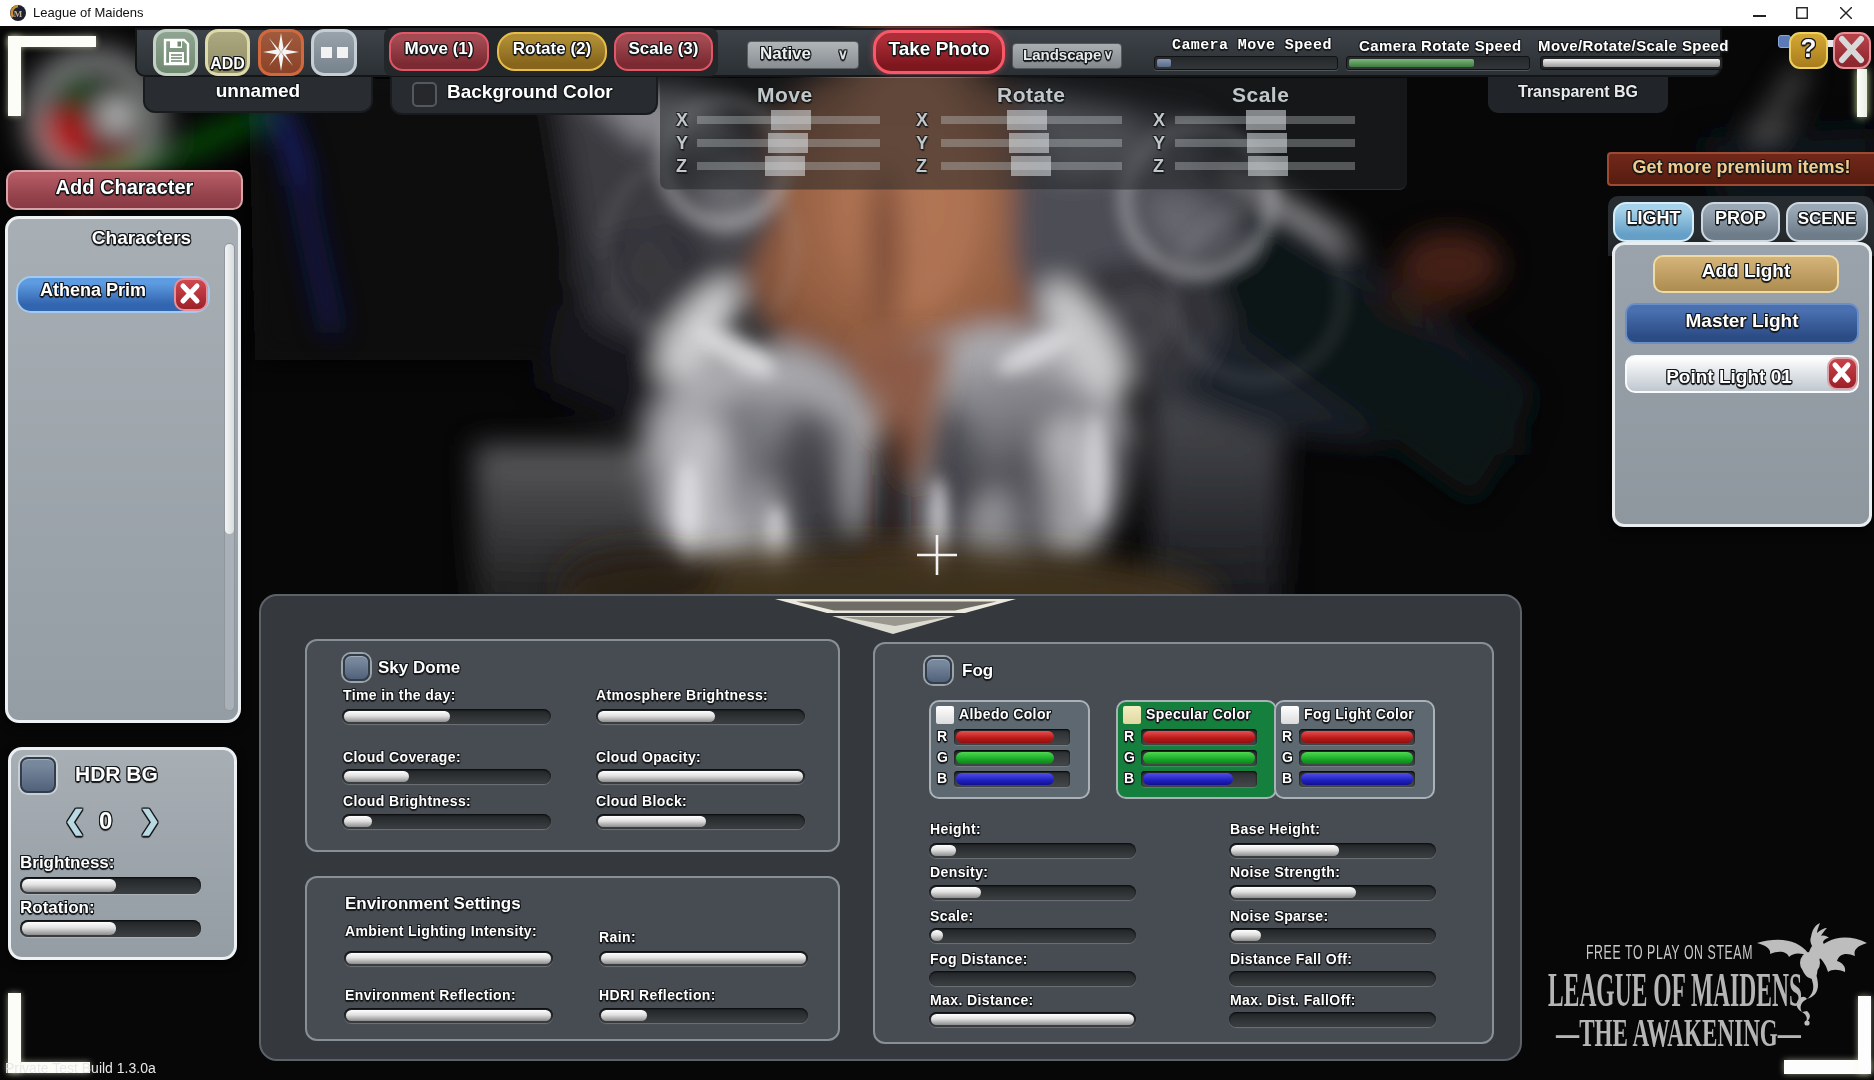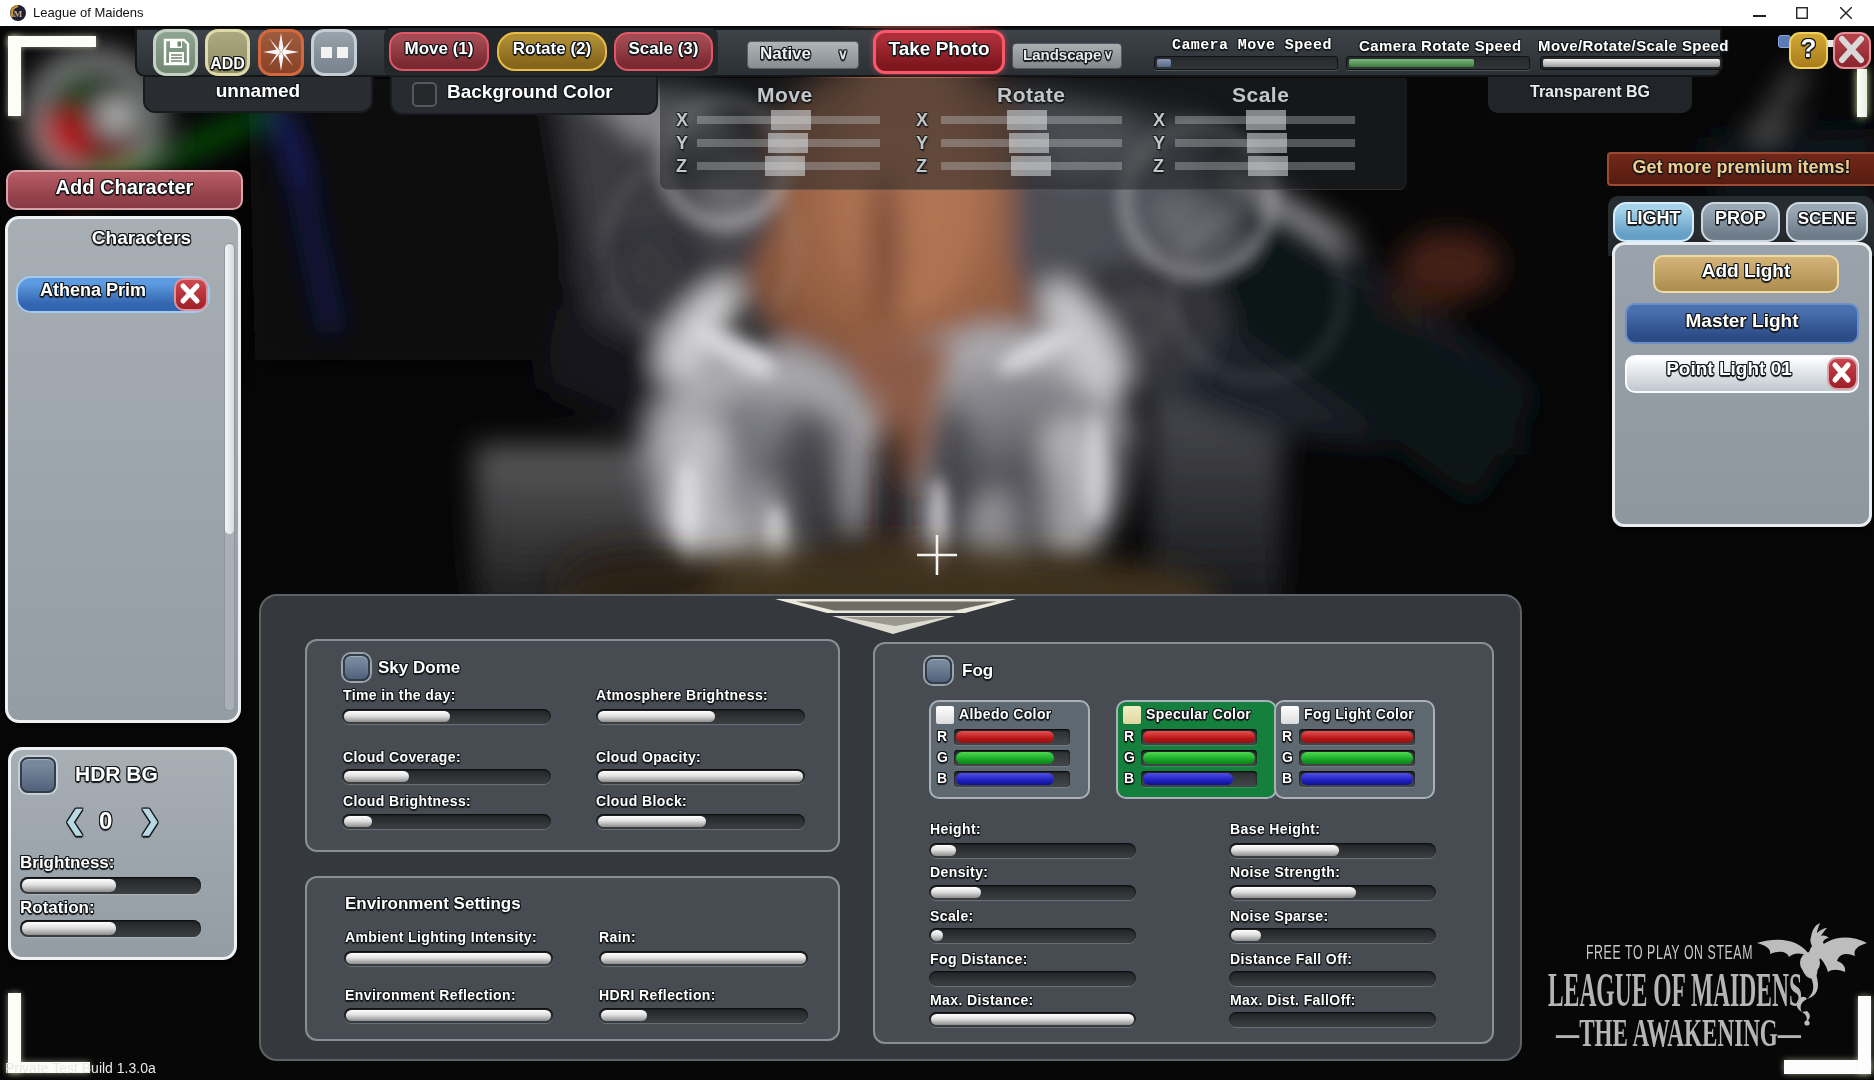--- a/index.html
+++ b/index.html
@@ -240,21 +240,21 @@
 </div>
 <div class="abs" style="left:614px;top:32px;width:99px;height:39px;background:linear-gradient(#a34a52 15%,#7c2a32 85%);border:2.5px solid #e05868;border-radius:14px;">
   <div class="ol" style="text-align:center;font-size:17px;margin-top:5px;">Scale (3)</div>
 </div>
 
 <div class="abs" style="left:747px;top:41px;width:112px;height:28px;background:linear-gradient(#b0b5b8,#878d91);border:1px solid #5a5e62;border-radius:4px;">
   <div class="ol" style="position:absolute;left:12px;top:2px;font-size:17px;color:#eceff0;">Native</div>
   <div class="ol" style="position:absolute;right:10px;top:4px;font-size:14px;color:#dde0e2;">∨</div>
 </div>
 
-<div class="abs" style="left:873px;top:30px;width:132px;height:44px;background:linear-gradient(#ad2e38 15%,#7e161e 85%);border:3px solid #f85868;border-radius:12px;box-shadow:0 0 6px rgba(255,80,100,.5);">
+<div class="abs" style="left:873px;top:30px;width:132px;height:44px;background:linear-gradient(#ad2e38 15%,#7e161e 85%);border:3px solid #f85868;border-radius:18px;box-shadow:0 0 6px rgba(255,80,100,.5);">
   <div class="ol" style="text-align:center;font-size:19px;margin-top:5px;">Take Photo</div>
 </div>
 
 <div class="abs" style="left:1012px;top:43px;width:110px;height:26px;background:linear-gradient(#a9aeb1,#82888c);border:1px solid #54585c;border-radius:4px;">
   <div class="ol" style="position:absolute;left:10px;top:2px;font-size:15px;color:#e8ebec;">Landscape</div>
   <div class="ol" style="position:absolute;right:8px;top:3px;font-size:13px;color:#dde0e2;">∨</div>
 </div>
 
 <div class="lbl" style="left:1172px;top:37px;font-size:15px;font-family:Liberation Mono, monospace;">Camera Move Speed</div>
 <div class="abs" style="left:1154px;top:56px;width:184px;height:14px;background:linear-gradient(#26292b,#323639);border:1px solid #101214;border-radius:3px;box-shadow:0 1px 0 rgba(255,255,255,.18);">
@@ -281,21 +281,21 @@
     </svg>
 </div>
 
 <div class="abs" style="left:143px;top:77px;width:230px;height:36px;background:#292d31;border:2px solid #191c1f;border-top:none;border-radius:0 0 12px 12px;">
   <div class="ol" style="text-align:center;font-size:19px;margin-top:3px;">unnamed</div>
 </div>
 <div class="abs" style="left:390px;top:77px;width:268px;height:38px;background:#282c30;border:2px solid #191c1f;border-top:none;border-radius:0 0 12px 12px;">
   <div class="abs" style="left:20px;top:5px;width:25px;height:25px;background:#26282b;border:2px solid #55595e;border-radius:5px;"></div>
   <div class="ol" style="position:absolute;left:55px;top:4px;font-size:19px;">Background Color</div>
 </div>
-<div class="abs" style="left:1488px;top:77px;width:204px;height:36px;background:rgba(37,41,44,.88);border-radius:0 0 10px 10px;">
+<div class="abs" style="left:1488px;top:77px;width:180px;height:36px;background:rgba(37,41,44,.88);border-radius:0 0 10px 10px;">
   <div class="ol" style="text-align:center;font-size:16px;margin-top:6px;color:#e8eaec;">Transparent BG</div>
 </div>
 
 <div class="abs" style="left:660px;top:78px;width:747px;height:112px;background:rgba(34,37,39,.55);border-radius:0 0 8px 8px;border-bottom:1px solid rgba(255,255,255,.1);"></div>
 <style>
  .gz { position:absolute; font-weight:bold; color:rgba(225,230,233,.85); letter-spacing:.5px;
    text-shadow:-1px -1px 0 rgba(20,22,24,.7),1px -1px 0 rgba(20,22,24,.7),-1px 1px 0 rgba(20,22,24,.7),1px 2px 1px rgba(20,22,24,.8); }
  .gtrack { position:absolute; height:8px; background:rgba(200,205,208,.35); }
  .ghandle { position:absolute; top:-6px; width:40px; height:20px; background:rgba(222,226,229,.55); }
 </style>
@@ -387,21 +387,21 @@
 <div class="abs" style="left:1786px;top:202px;width:82px;height:40px;background:linear-gradient(#9aa8b6 15%,#6e7c8a 85%);border:2.5px solid #ccd7df;border-radius:13px;">
   <div class="ol" style="text-align:center;font-size:17px;margin-top:5px;">SCENE</div>
 </div>
 <div class="abs" style="left:1653px;top:255px;width:186px;height:38px;background:linear-gradient(#d5b47a,#ad8c50);border:2px solid #eedaa2;border-radius:10px;">
   <div class="ol" style="text-align:center;font-size:19px;margin-top:3px;">Add Light</div>
 </div>
 <div class="abs" style="left:1625px;top:303px;width:234px;height:41px;background:linear-gradient(#4a70b0 15%,#2c4c86 85%);border:2px solid #6a8fc8;border-radius:10px;">
   <div class="ol" style="text-align:center;font-size:19px;margin-top:5px;">Master Light</div>
 </div>
 <div class="abs" style="left:1625px;top:355px;width:234px;height:38px;background:linear-gradient(#ffffff,#bfc7cf);border:2px solid #f8fafc;border-radius:10px;">
-  <div class="ol" style="text-align:center;font-size:19px;margin-top:1px;padding-right:26px;">Point Light 01</div>
+  <div class="ol" style="text-align:center;font-size:19px;margin-top:9px;padding-right:26px;">Point Light 01</div>
 </div>
 <div class="abs" style="left:1827px;top:357px;width:31px;height:33px;background:linear-gradient(#c8434b,#9c1f27);border:2.5px solid #daa3a8;border-radius:10px;">
   <svg width="25" height="27">
       <path d="M6,6 L19,21 M19,6 L6,21" stroke="#fff" stroke-width="5" stroke-linecap="round"></path>
     </svg>
 </div>
 
 <div class="abs" style="left:259px;top:594px;width:1263px;height:467px;background:#35393e;border:2.5px solid #5c6268;border-radius:18px;"></div>
 
 <svg class="abs" style="left:770px;top:595px" width="252" height="45">
@@ -435,21 +435,21 @@
       <div class="fi" style="width:28px;"></div>
     </div>
   <div class="lbl" style="left:289px;top:152px;">Cloud Block:</div>
   <div class="sl" style="left:289px;top:173px;width:209px;">
       <div class="fi" style="width:108px;"></div>
     </div>
 </div>
 
 <div class="sub" style="left:305px;top:876px;width:535px;height:165px;">
   <div class="ol" style="position:absolute;left:38px;top:16px;font-size:17px;">Environment Settings</div>
-  <div class="lbl" style="left:38px;top:51px;">Ambient Lighting Intensity:</div>
+  <div class="lbl" style="left:38px;top:45px;">Ambient Lighting Intensity:</div>
   <div class="sl" style="left:37px;top:73px;width:209px;">
       <div class="fi" style="width:205px;"></div>
     </div>
   <div class="lbl" style="left:292px;top:51px;">Rain:</div>
   <div class="sl" style="left:292px;top:73px;width:209px;">
       <div class="fi" style="width:205px;"></div>
     </div>
   <div class="lbl" style="left:38px;top:109px;">Environment Reflection:</div>
   <div class="sl" style="left:37px;top:130px;width:209px;">
       <div class="fi" style="width:205px;"></div>

